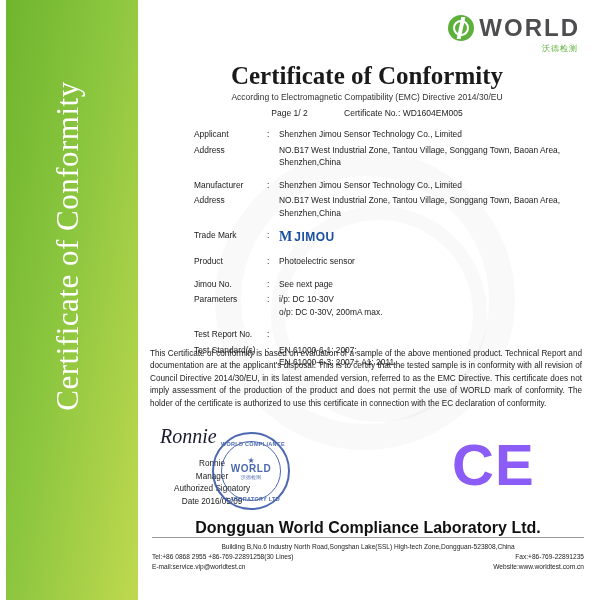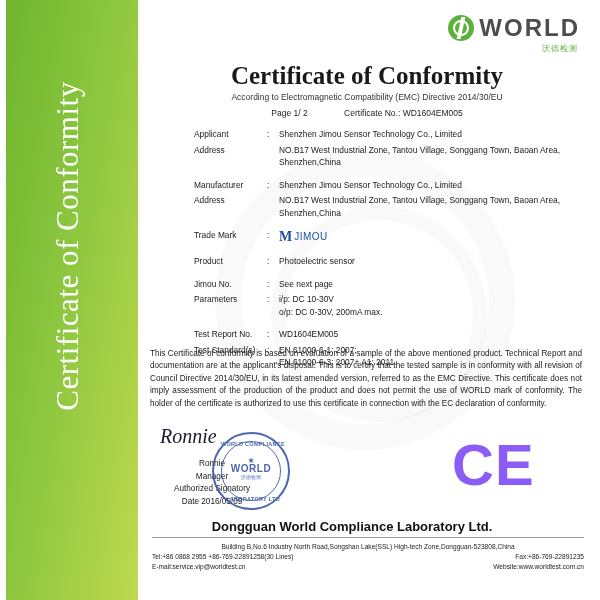--- a/index.html
+++ b/index.html
@@ -202,22 +202,22 @@
     height: 16px;
   }
   .tm-mark {
     font-family: "Liberation Serif", serif;
     font-weight: bold;
     font-size: 14px;
     color: #1b4fa0;
     letter-spacing: -2px;
   }
   .tm-name {
-    font-size: 10px;
-    font-weight: normal;
+    font-size: 12px;
+    font-weight: bold;
     color: #1b4fa0;
     letter-spacing: 0.5px;
   }
 
   
   .statement {
     position: absolute;
     left: 150px;
     top: 348px;
     width: 432px;
@@ -314,25 +314,25 @@
     font-size: 58px;
     font-weight: bold;
     color: #8b5cf6;
     letter-spacing: 1px;
     line-height: 58px;
   }
 
   
   .footer-lab {
     position: absolute;
-    left: 132px;
+    left: 148px;
     top: 519px;
     width: 440px;
     text-align: center;
-    font-size: 13px;
+    font-size: 16px;
     font-weight: bold;
     color: #111111;
   }
   .footer-rule {
     position: absolute;
     left: 152px;
     top: 537px;
     width: 432px;
     height: 1px;
     background: #9a9a9a;
@@ -445,21 +445,20 @@
         <div>i/p: DC 10-30V</div>
         <div>o/p: DC 0-30V, 200mA max.</div>
       </div>
     </div>
 
     <div class="gap"></div>
 
     <div class="field-row">
       <div class="field-label">Test Report No.</div>
       <div class="field-colon">:</div>
-      <div class="field-value">WD1604EM005</div>
     </div>
 
     <div class="field-row">
       <div class="field-label">Test Standard(s)</div>
       <div class="field-colon">:</div>
       <div class="field-value">
         <div>EN 61000-6-1: 2007;</div>
         <div>EN 61000-6-3: 2007+ A1: 2011.</div>
       </div>
     </div>

